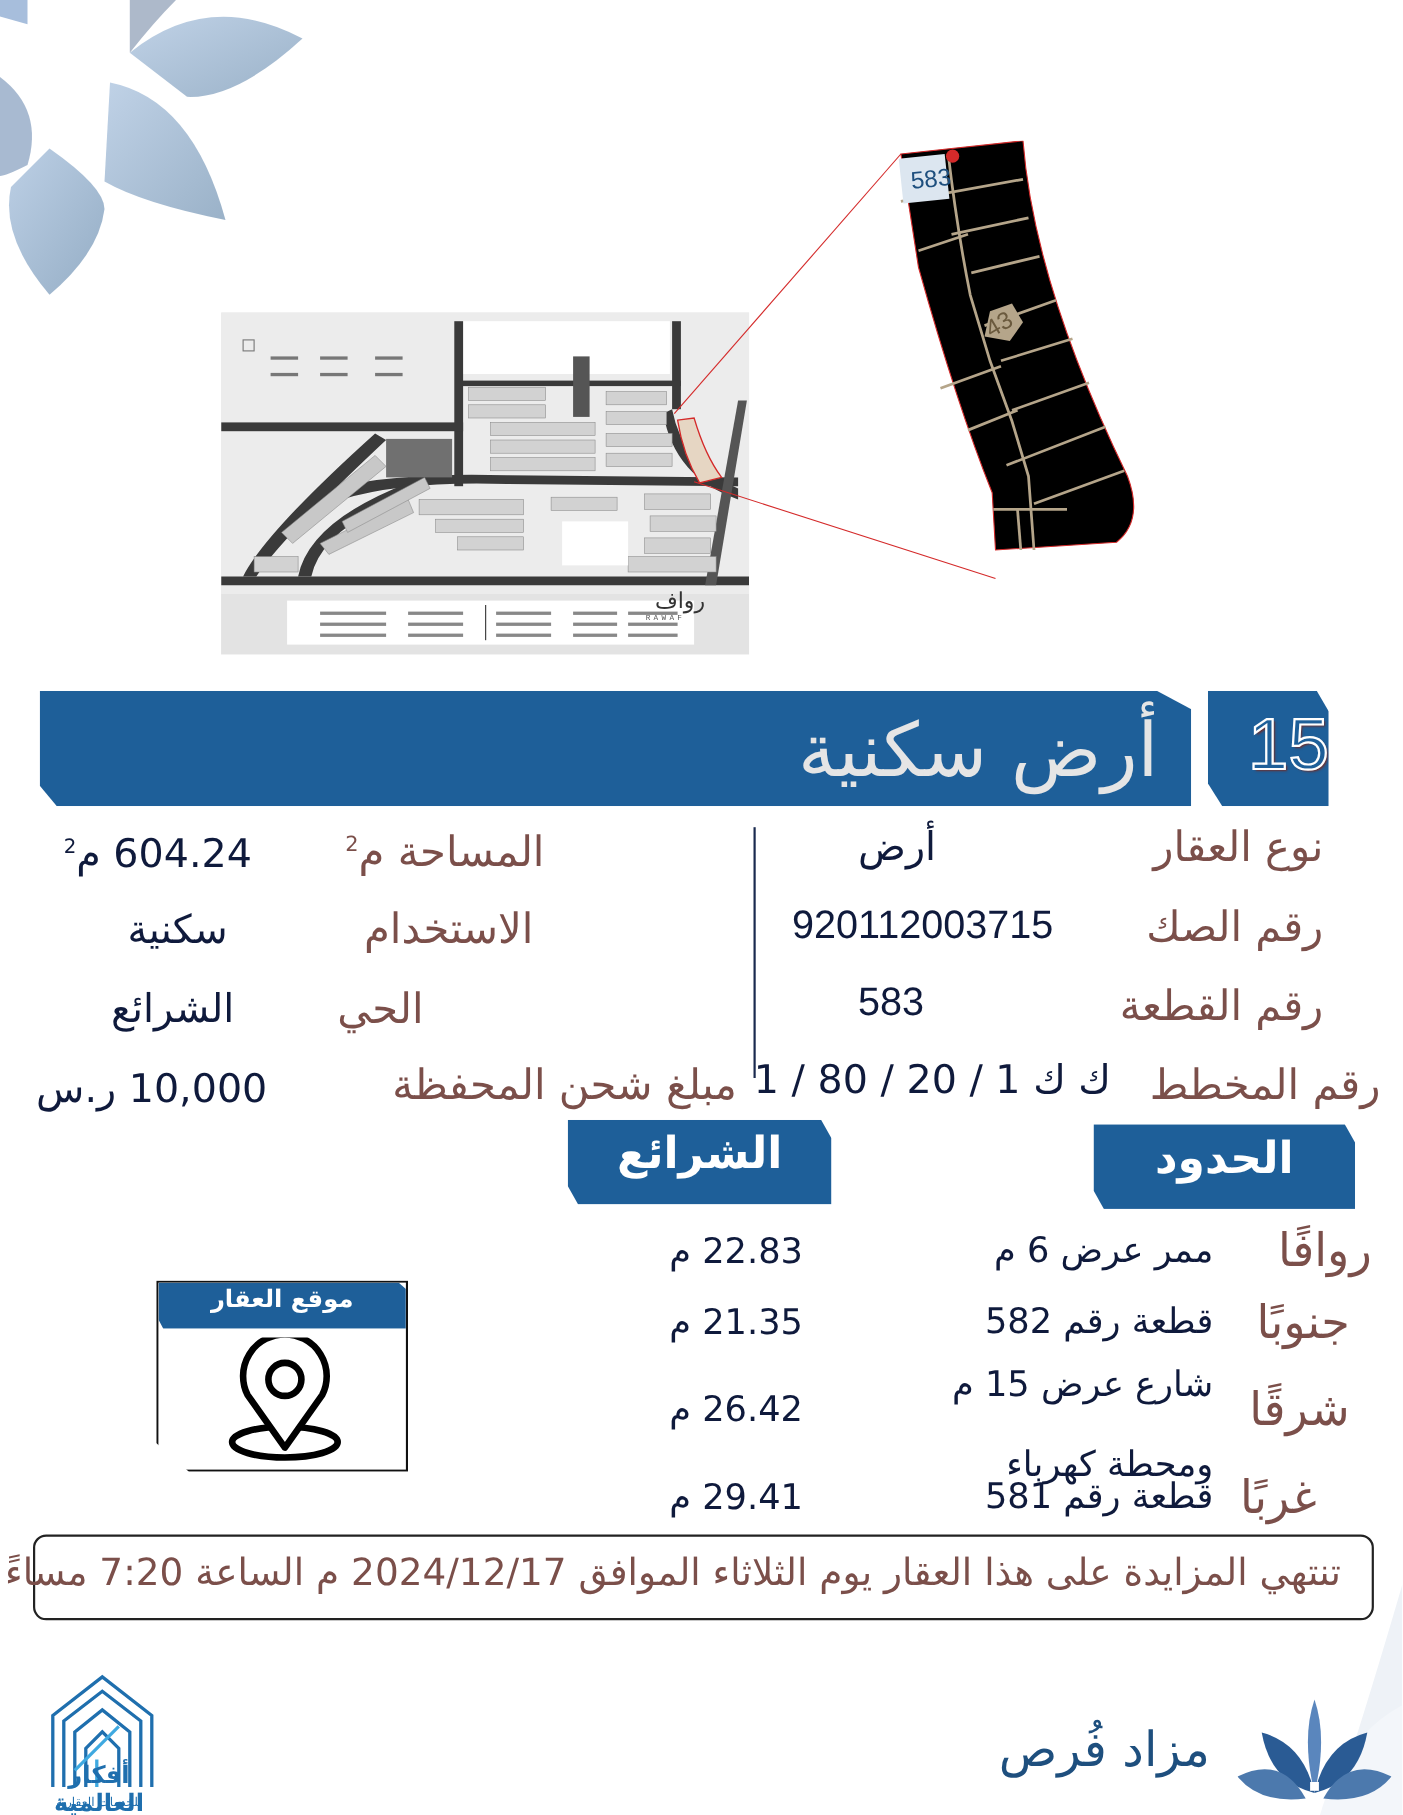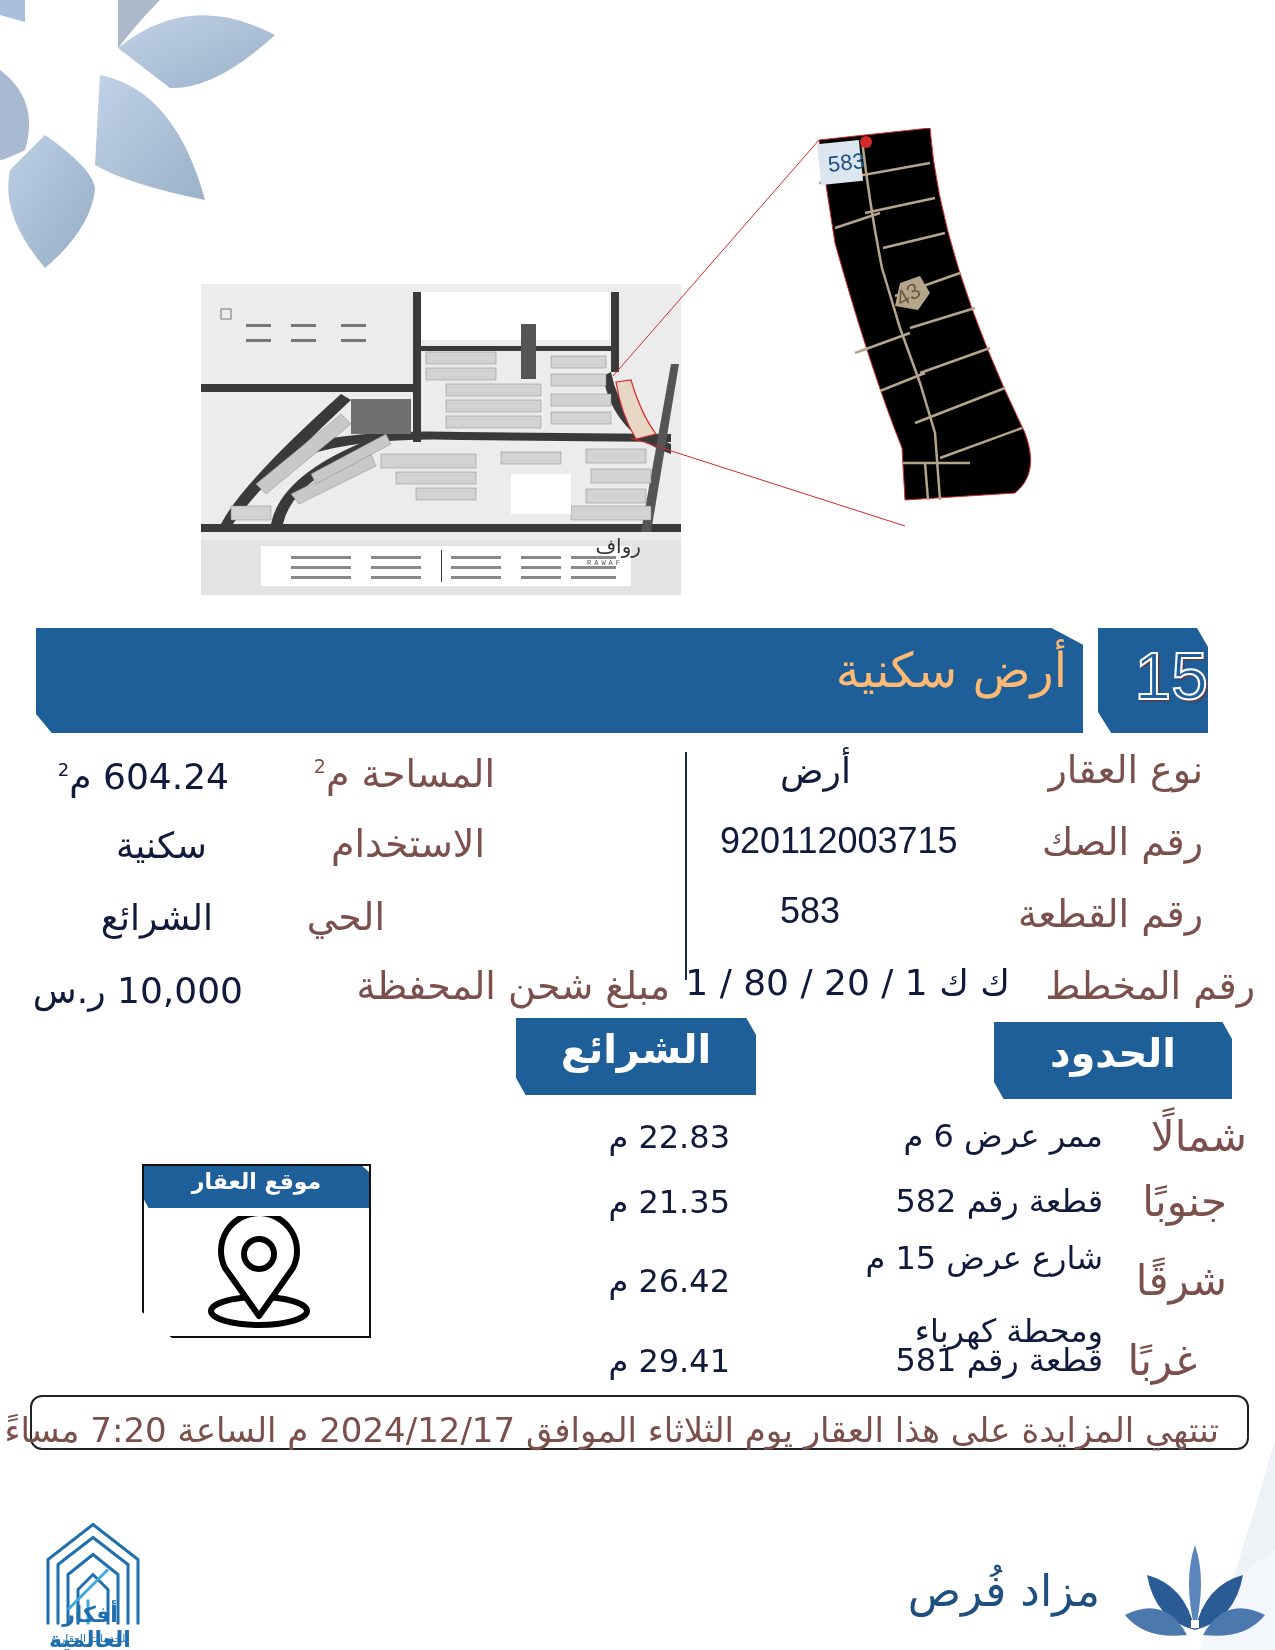--- a/index.html
+++ b/index.html
@@ -12,21 +12,21 @@
   .flower-tl { left: 0; top: 0; width: 300px; height: 280px; }
 
   
   .map-main { left: 201px; top: 284px; width: 480px; height: 311px; background: #ececec; overflow: hidden; }
   .map-detail { left: 800px; top: 128px; width: 280px; height: 400px; }
   .zoom-lines { left: 600px; top: 128px; width: 480px; height: 440px; pointer-events: none; }
 
   
   .title-band { left: 36px; top: 628px; width: 1047px; height: 105px; background: #1e5f99;
     clip-path: polygon(0 0, 97% 0, 100% 16%, 100% 100%, 1.5% 100%, 0 82%); }
-  .title-text { position: absolute; right: 16px; top: 14px; color: #fdba74; font-size: 48px; font-weight: 300; direction: rtl; letter-spacing: 0.5px; }
+  .title-text { position: absolute; right: 30px; top: 14px; color: #e5e5e5; font-size: 68px; font-weight: 300; direction: rtl; letter-spacing: 0.5px; }
   .num-box { left: 1098px; top: 628px; width: 110px; height: 105px; background: #1e5f99;
     clip-path: polygon(0 0, 90% 0, 100% 18%, 100% 100%, 12% 100%, 0 80%); }
   .num-text { position: absolute; left: 0; right: 0; top: 10px; text-align: right; font-size: 66px; color: #1e5f99;
     font-family: "Liberation Sans", sans-serif; -webkit-text-stroke: 2px #ffffff; text-shadow: 2px 2px 2px #6b2f2f; }
 
   
   .divider { left: 685px; top: 752px; width: 2px; height: 228px; background: #1a2a4f; }
   .lbl { color: #7b4f4a; font-size: 38px; direction: rtl; white-space: nowrap; }
   .val { color: #0f1a3c; font-size: 36px; direction: rtl; white-space: nowrap; text-align: left; }
   .val.ltr { direction: ltr; }
@@ -43,21 +43,21 @@
 
   
   .loc-card { left: 142px; top: 1164px; width: 229px; height: 174px; border: 2px solid #111; background: #fff;
     clip-path: polygon(0 0, 100% 0, 100% 100%, 13% 100%, 0 85%); }
   .loc-head { position: absolute; left: 0; right: 0; top: 0; height: 42px; background: #1e5f99; color: #fff;
     font-size: 22px; font-weight: bold; text-align: center; direction: rtl; padding-top: 3px;
     clip-path: polygon(0 0, 97% 0, 100% 14%, 100% 100%, 2% 100%, 0 80%); }
   .loc-icon { position: absolute; left: 55px; top: 50px; width: 120px; height: 115px; }
 
   
-  .note-box { left: 30px; top: 1395px; width: 1219px; height: 55px; border: 2px solid #222; border-radius: 12px; }
+  .note-box { left: 30px; top: 1395px; width: 1219px; height: 78px; border: 2px solid #222; border-radius: 12px; }
   .note-text { position: absolute; right: 28px; top: 13px; color: #7b4f4a; font-size: 34px; direction: rtl; white-space: nowrap; }
 
   
   .brand-left { left: 38px; top: 1502px; width: 110px; height: 145px; }
   .brand-left-name { left: 30px; top: 1602px; width: 120px; text-align: center; color: #1f6fae; font-size: 22px; font-weight: bold; direction: rtl; }
   .brand-left-sub { left: 30px; top: 1632px; width: 120px; text-align: center; color: #1f6fae; font-size: 11px; direction: rtl; }
   .brand-right { left: 1125px; top: 1540px; width: 140px; height: 110px; }
   .brand-right-name { left: 900px; top: 1565px; width: 200px; text-align: right; color: #1e4f7e; font-size: 44px; direction: rtl; }
   .flower-br { left: 1180px; top: 1440px; width: 95px; height: 210px; }
 </style>
@@ -217,21 +217,21 @@
 <span class="abs lbl" style="right:605px;top:964px;">مبلغ شحن المحفظة</span>
 
 <span class="abs val" style="right:1046px;top:756px;"><span>604.24 م</span><sup>2</sup></span>
 <span class="abs val" style="right:1068px;top:825px;">سكنية</span>
 <span class="abs val" style="right:1062px;top:897px;">الشرائع</span>
 <span class="abs val" style="right:1032px;top:970px;">10,000 ر.س</span>
 
 <div class="abs sec-head" style="left:994px;top:1022px;width:238px;height:77px;">الحدود</div>
 <div class="abs sec-head" style="left:516px;top:1018px;width:240px;height:77px;">الشرائع</div>
 
-<span class="abs dir" style="right:28px;top:1112px;">شمالًا</span>
+<span class="abs dir" style="right:28px;top:1112px;">روافًا</span>
 <span class="abs bval" style="right:172px;top:1118px;">ممر عرض 6 م</span>
 <span class="abs lval" style="right:545px;top:1118px;">22.83 م</span>
 
 <span class="abs dir" style="right:48px;top:1177px;">جنوبًا</span>
 <span class="abs bval" style="right:172px;top:1183px;">قطعة رقم 582</span>
 <span class="abs lval" style="right:545px;top:1183px;">21.35 م</span>
 
 <span class="abs dir" style="right:48px;top:1256px;">شرقًا</span>
 <span class="abs bval" style="right:172px;top:1240px;">شارع عرض 15 م</span>
 <span class="abs bval" style="right:172px;top:1279px;margin-top:34px;">ومحطة كهرباء</span>

